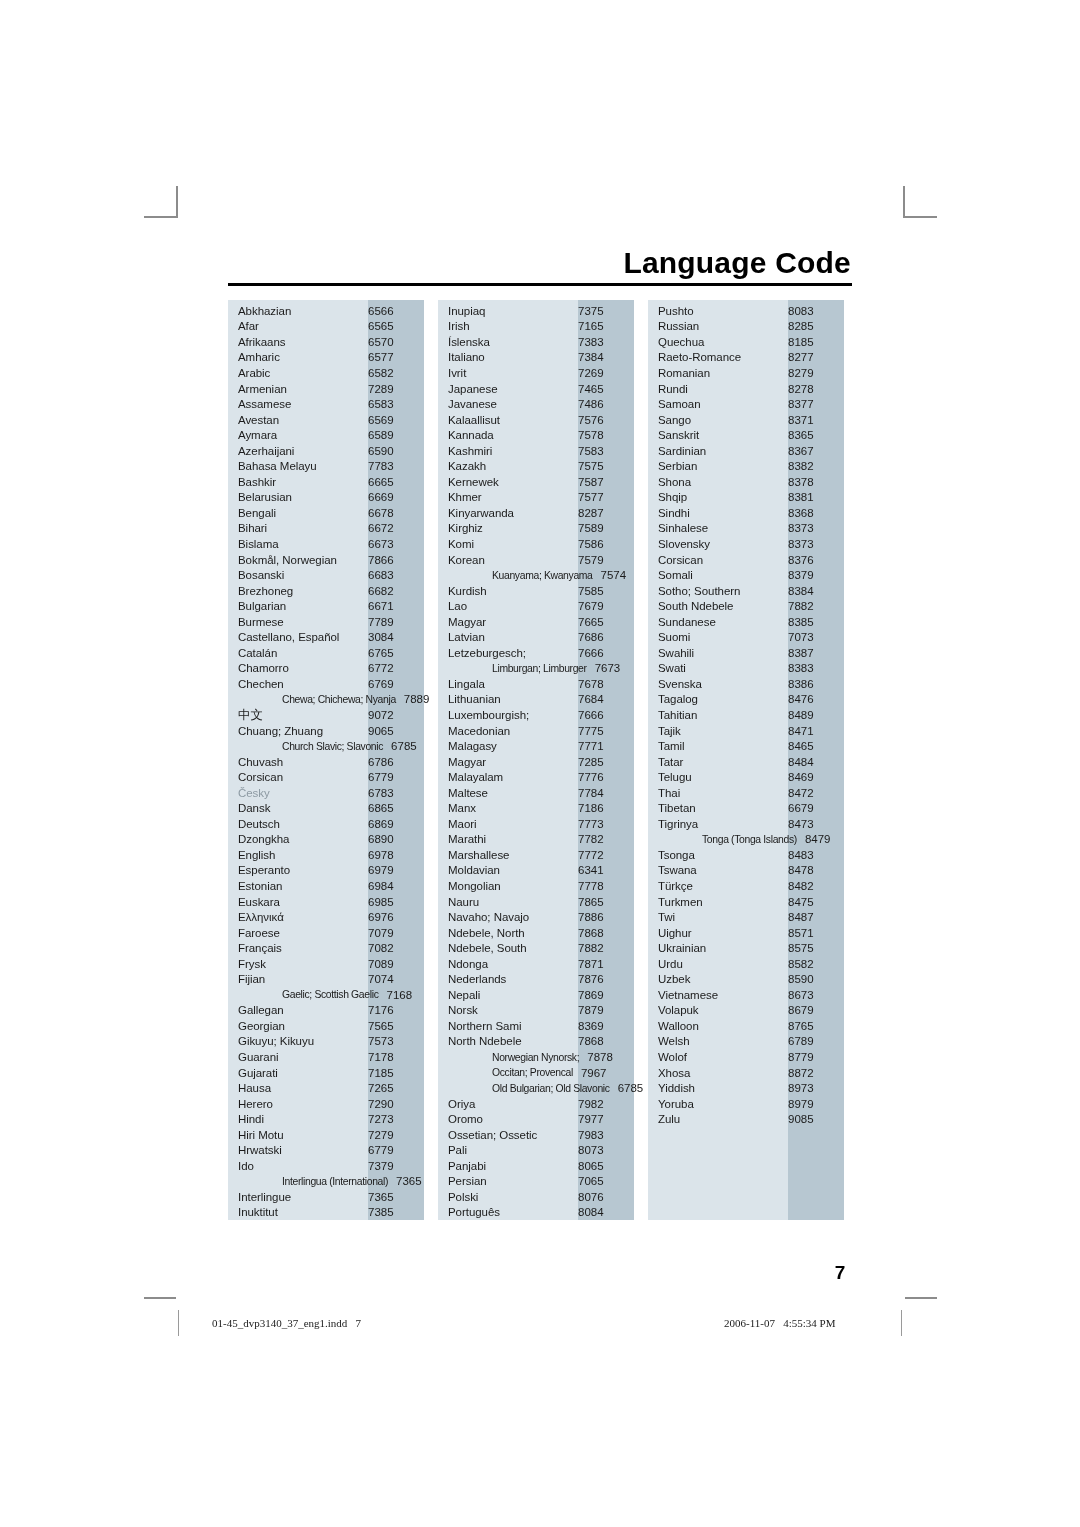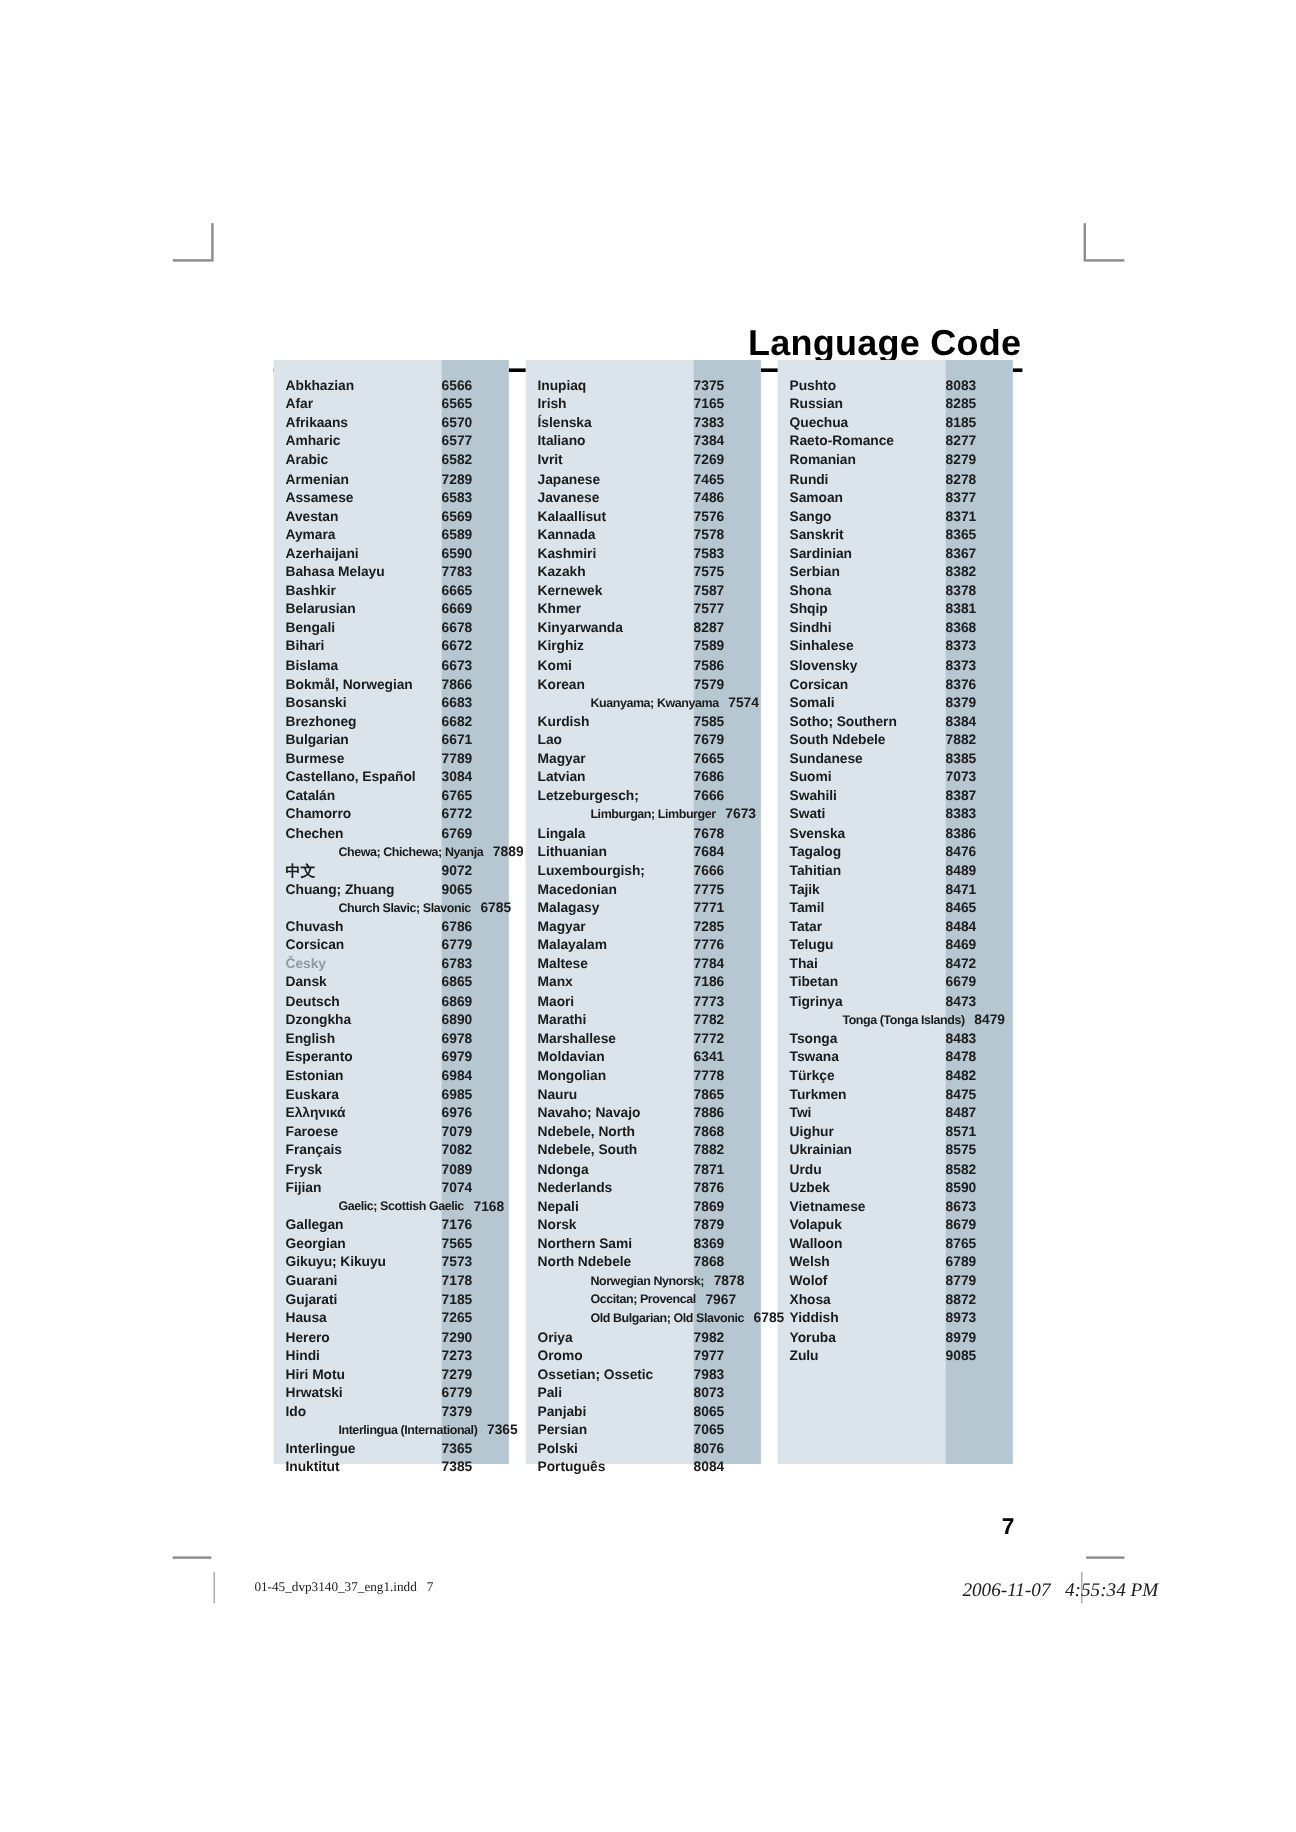--- a/index.html
+++ b/index.html
@@ -32,21 +32,20 @@
     width: 624px;
   }
   .page-title {
     font-size: 30px;
     font-weight: bold;
     letter-spacing: 0.2px;
     text-align: right;
     color: #000;
     line-height: 34px;
     padding-right: 1px;
-    margin-top: 24px;
   }
   .title-rule {
     margin-top: 3px;
     height: 3px;
     background: #000;
     width: 100%;
   }
 
   
   .tables {
@@ -69,22 +68,21 @@
     position: absolute;
     right: 0;
     top: 0;
     bottom: 0;
     width: 56px;
     background: #b7c7d1;
   }
   .rows {
     position: relative;
     z-index: 2;
-    padding-top: 14px;
-    font-weight: bold;
+    padding-top: 3px;
   }
   .row {
     display: flex;
     height: 15.55px;
     align-items: center;
   }
   .lang {
     flex: 1 1 auto;
     padding-left: 10px;
     font-size: 11.5px;
@@ -121,27 +119,26 @@
     position: absolute;
     left: 212px;
     top: 1317px;
     font-family: "Liberation Serif", serif;
     font-size: 11px;
     color: #1b1b1b;
     white-space: pre;
   }
   .footer-right {
     position: absolute;
-    left: 802px;
+    left: 724px;
     top: 1317px;
     font-family: "Liberation Serif", serif;
-    font-size: 16px;
+    font-size: 11px;
     color: #1b1b1b;
     white-space: pre;
-    font-style: italic;
   }
   .footer-bar-l {
     position: absolute;
     left: 178px; top: 1310px;
     width: 1px; height: 26px;
     background: #9a9a9a;
   }
   .footer-bar-r {
     position: absolute;
     left: 901px; top: 1310px;

